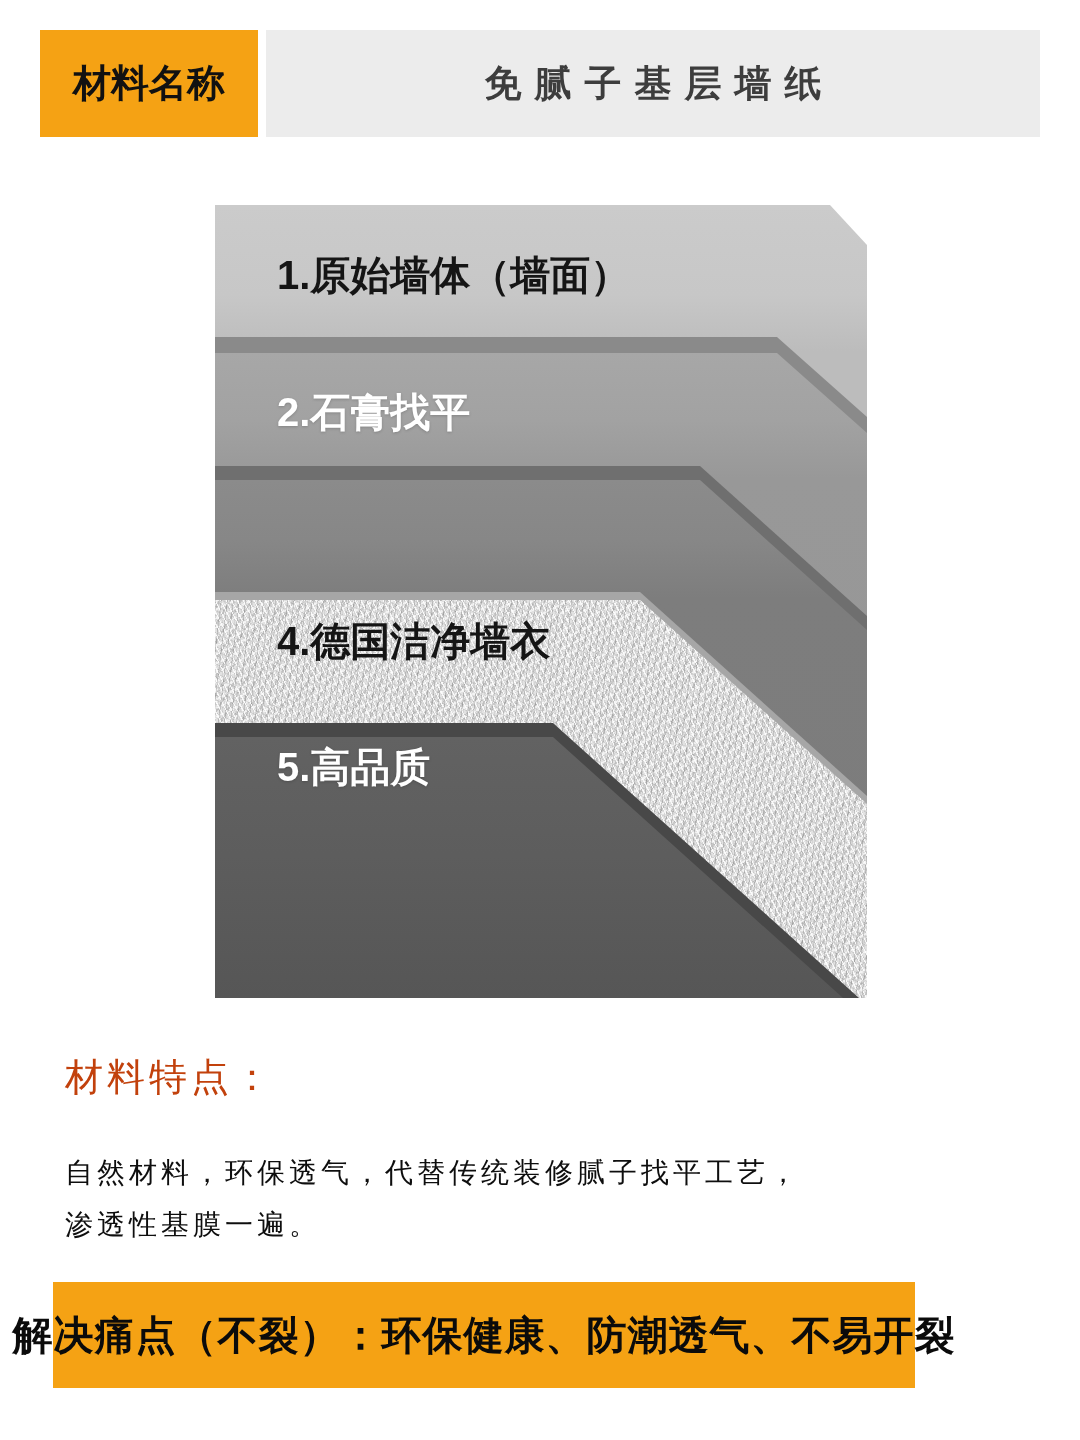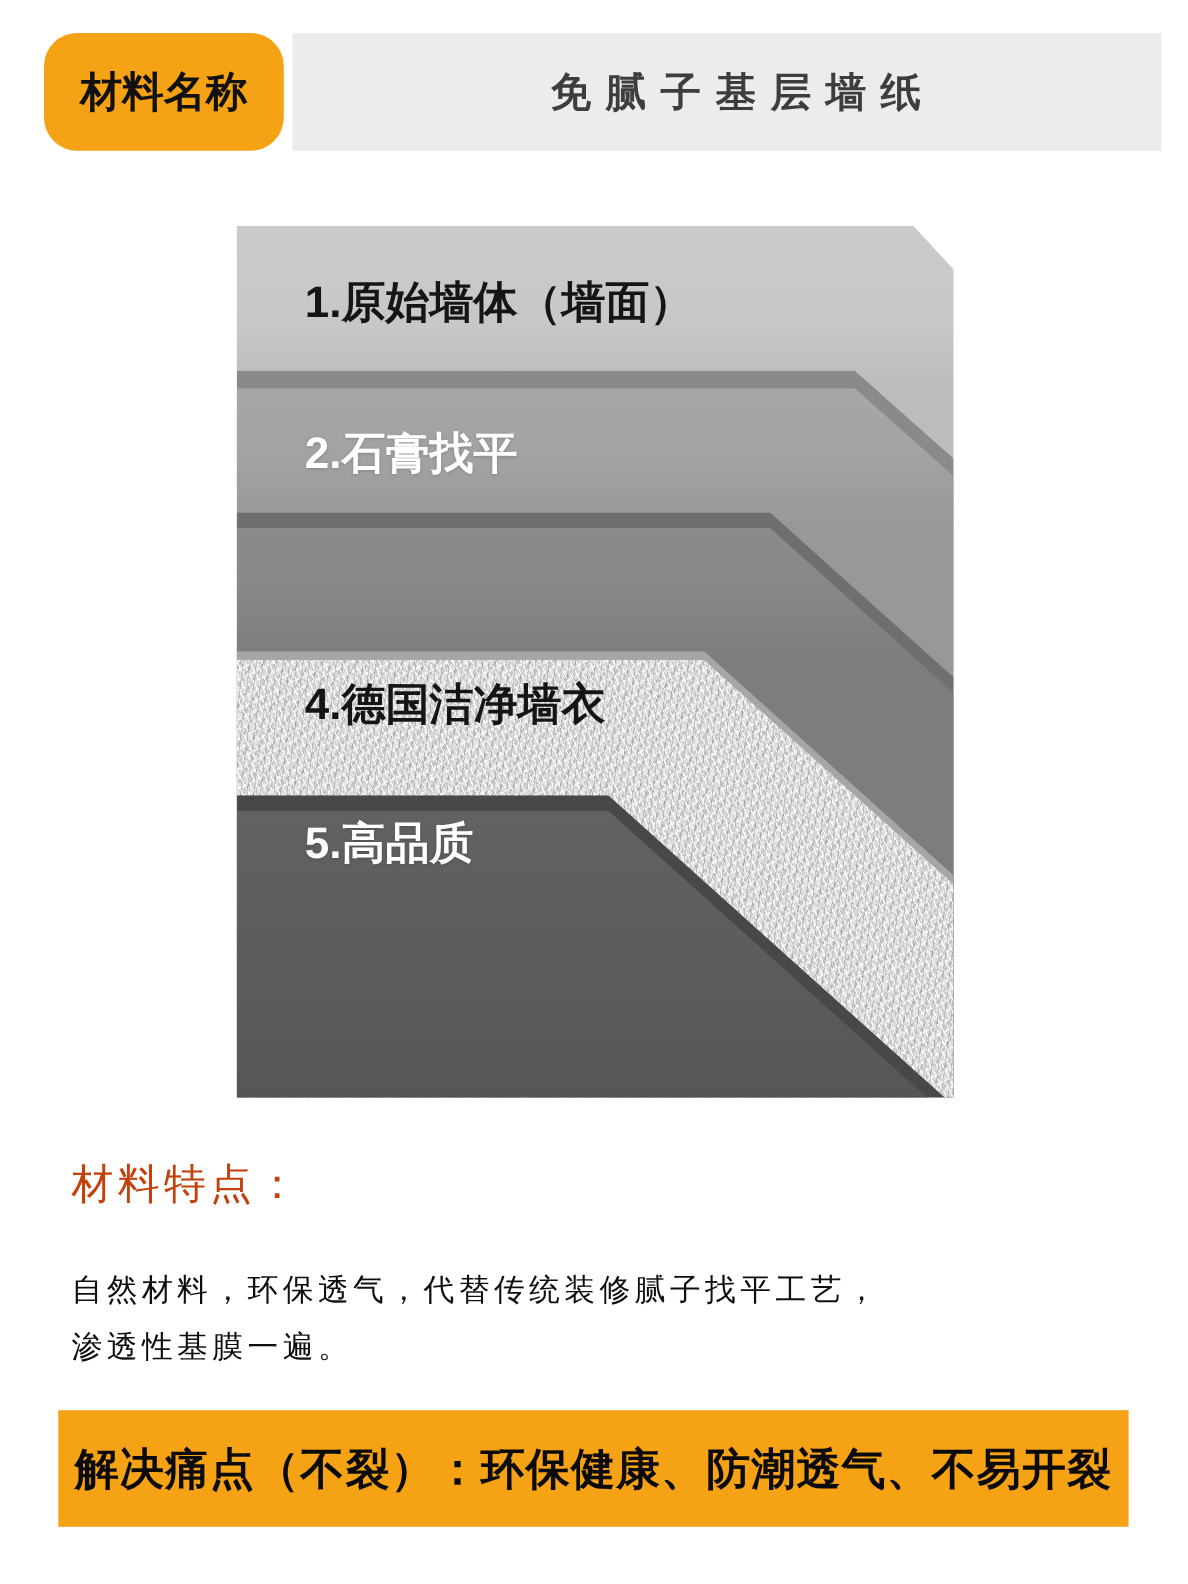--- a/index.html
+++ b/index.html
@@ -8,28 +8,28 @@
     font-family:"Liberation Sans","DejaVu Sans",sans-serif;
     -webkit-font-smoothing:antialiased;
   }
   .abs{position:absolute;}
 
   
   .hdr-label{
     left:40px;top:30px;width:218px;height:107px;
     background:#F5A214;
     display:flex;align-items:center;justify-content:center;
-    font-size:38px;font-weight:bold;color:#111111;border-radius:30px;
+    font-size:38px;font-weight:bold;color:#111111;
   }
   .hdr-title{
     left:266px;top:30px;width:774px;height:107px;
     background:#ececec;
     display:flex;align-items:center;justify-content:center;
     font-size:37px;font-weight:bold;color:#3d3d3d;
-    letter-spacing:13px;text-indent:13px;padding-left:16px;
+    letter-spacing:13px;text-indent:13px;
   }
 
   
   .diagram{
     left:215px;top:205px;width:720px;height:793px;
     clip-path:polygon(0 0,615px 0,652px 40px,652px 793px,0 793px);
     background:linear-gradient(180deg,#cbcbcb 0,#c7c7c7 90px,#bcbcbc 146px,#bcbcbc 100%);
   }
   .layer{position:absolute;inset:0;}
   
@@ -72,21 +72,21 @@
     left:65px;top:1057px;
     font-size:38px;color:#c2410c;letter-spacing:4px;line-height:40px;
   }
   .feat-body{
     left:65px;top:1147px;
     font-size:28px;color:#0e0e0e;letter-spacing:4px;line-height:52px;white-space:nowrap;
   }
 
   
   .banner{
-    left:53px;top:1282px;width:973px;height:106px;
+    left:53px;top:1282px;width:862px;height:106px;
     background:#F5A214;
     display:flex;align-items:center;justify-content:center;
     font-size:40px;font-weight:bold;color:#0b0b0b;letter-spacing:1px;white-space:nowrap;
   }
 </style>
 </head>
 <body>
 
 <div class="abs hdr-label">
   <span>材料名称</span>

